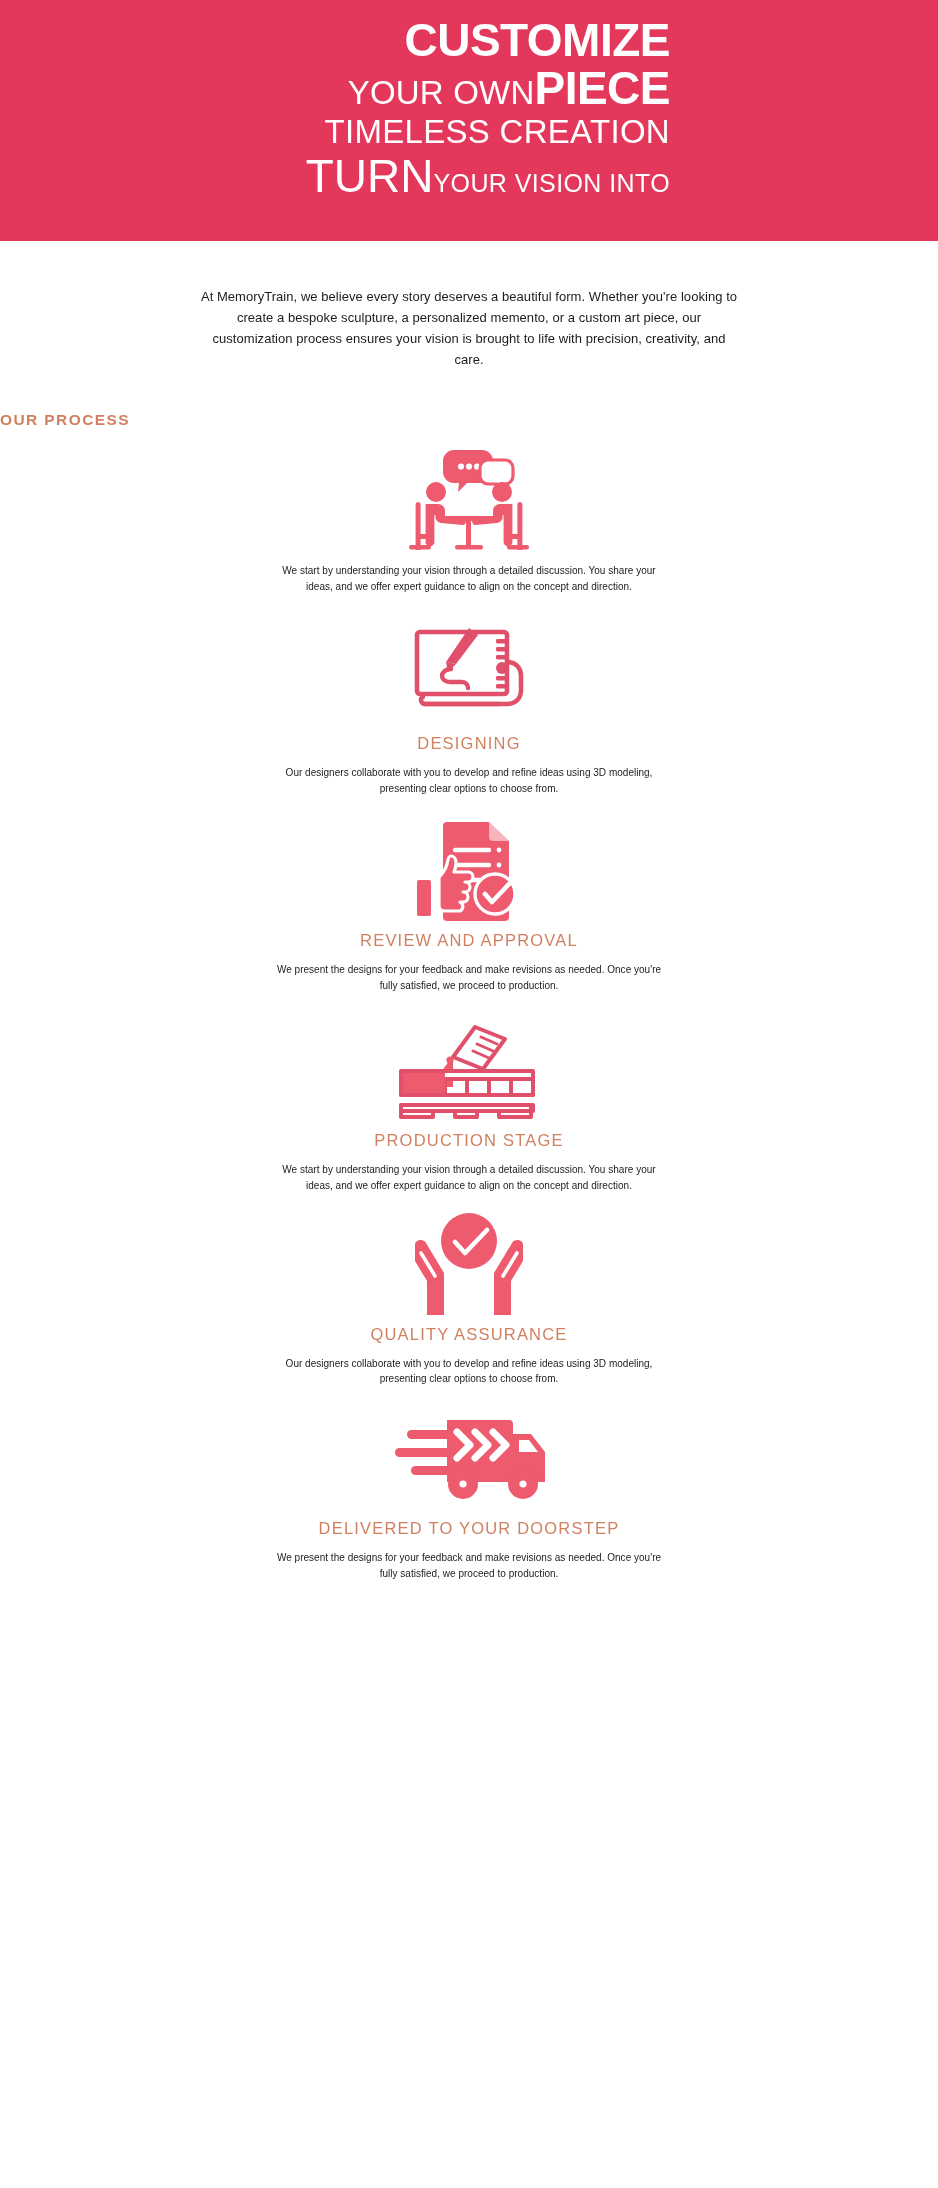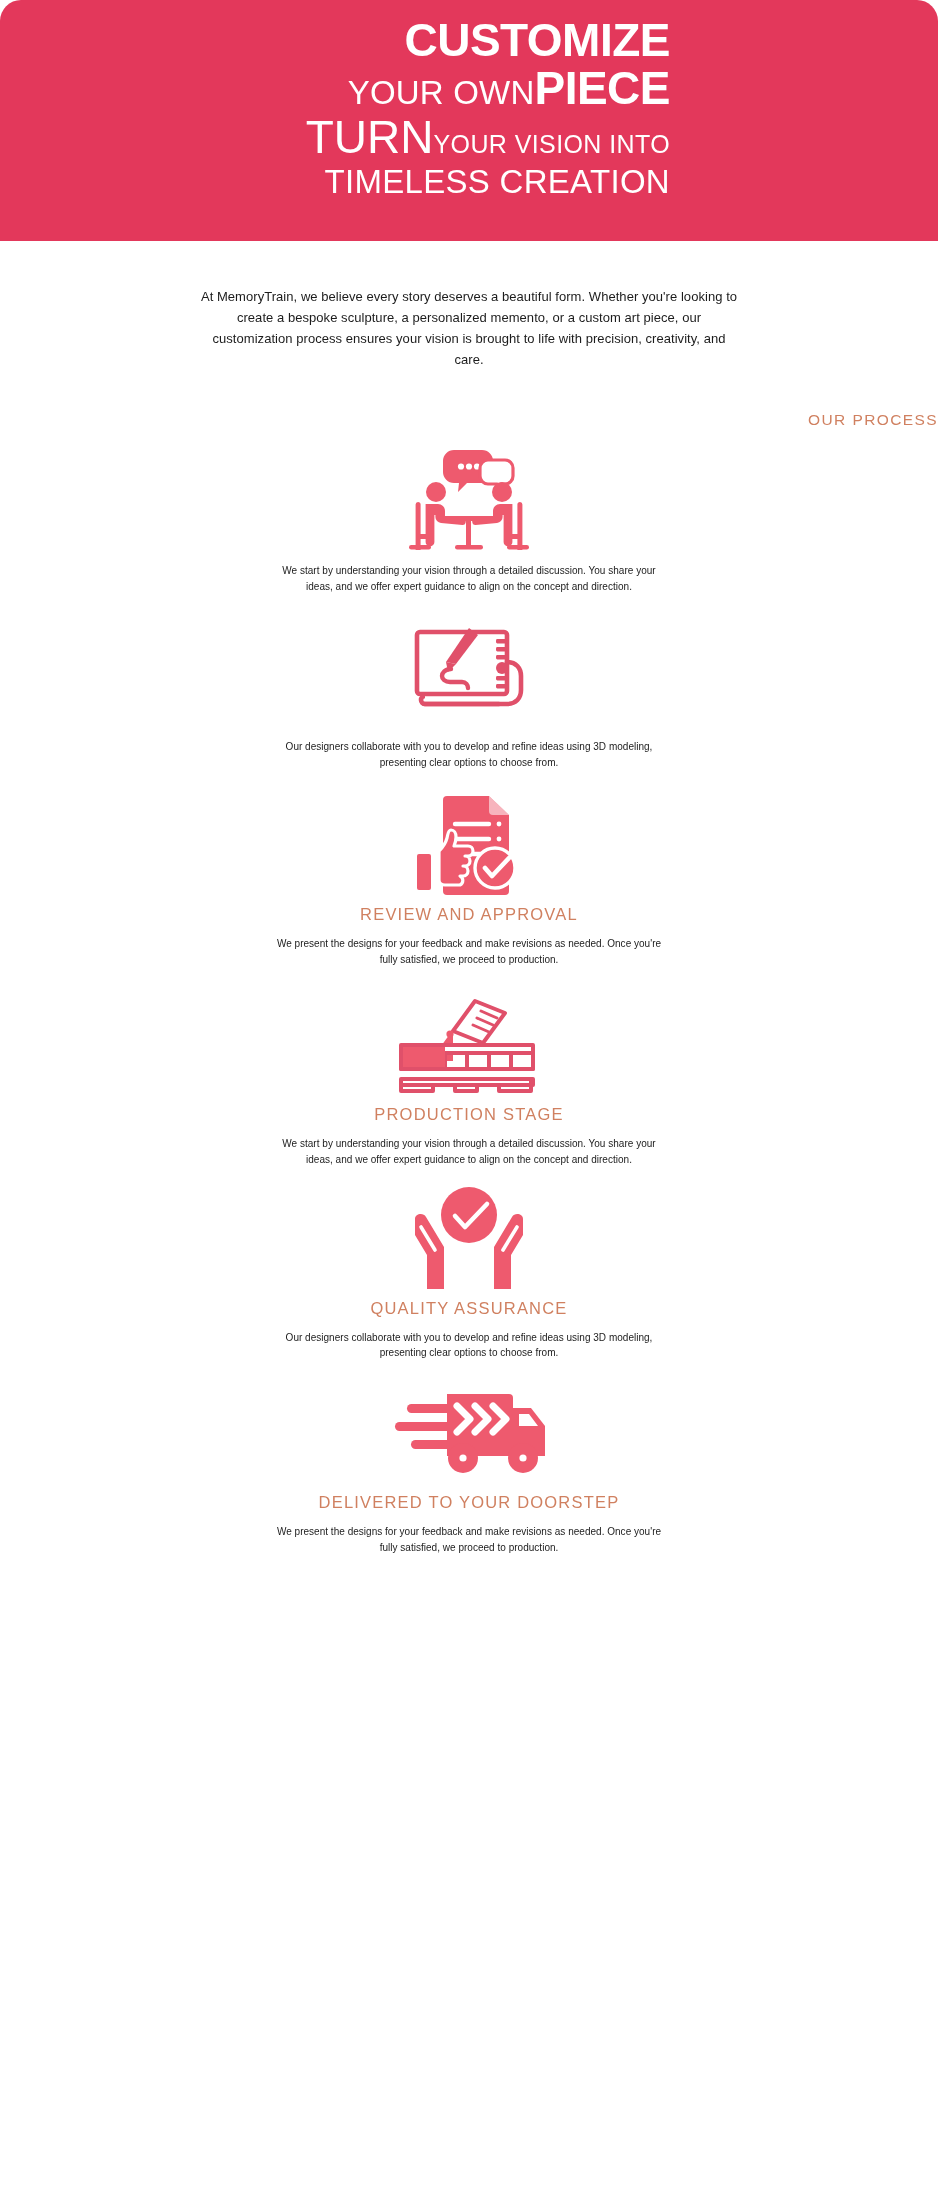--- a/index.html
+++ b/index.html
@@ -13,21 +13,20 @@
     font-family: "Liberation Sans", sans-serif;
     -webkit-font-smoothing: antialiased;
   }
 
   .page {
     position: relative;
     width: 938px;
     min-height: 2188px;
     background: #ffffff;
     overflow: hidden;
-    border-radius: 21px;
   }
 
   
   .hero {
     width: 938px;
     height: 241px;
     background: #e3385b;
     position: relative;
   }
 
@@ -94,24 +93,24 @@
     margin: 45px auto 0 auto;
     text-align: center;
     font-size: 13px;
     line-height: 1.62;
     color: #1c1c1c;
     letter-spacing: 0.05px;
   }
 
   
   .section-label {
-    text-align: right;
+    text-align: left;
     margin-top: 41px;
     font-size: 15.5px;
-    font-weight: 400;
+    font-weight: 700;
     letter-spacing: 1.4px;
     color: #d08060;
   }
 
   
   .steps {
     margin-top: 16px;
   }
 
   .step {
@@ -160,24 +159,24 @@
 <body>
 
 <div class="page">
 
   <div class="hero">
     <div class="hero-inner">
       <span class="hero-line hero-l1">CUSTOMIZE</span>
       <span class="hero-line hero-l2">
         <span class="thin">YOUR OWN</span><span class="bold">PIECE</span>
       </span>
+      <span class="hero-line hero-l4">TIMELESS CREATION</span>
       <span class="hero-line hero-l3">
         <span class="big">TURN</span><span class="small">YOUR VISION INTO</span>
       </span>
-      <span class="hero-line hero-l4">TIMELESS CREATION</span>
     </div>
   </div>
 
   <p class="intro">At MemoryTrain, we believe every story deserves a beautiful form. Whether you're looking to create a bespoke sculpture, a personalized memento, or a custom art piece, our customization process ensures your vision is brought to life with precision, creativity, and care.</p>
 
   <div class="section-label">OUR PROCESS</div>
 
   <div class="steps">
 
     <div class="step step-1">
@@ -235,20 +234,21 @@
             <path d="M43 36l10 2-8 8z"></path>
           </g>
 
           <path d="M48 43c-6 0-9 4-9 7s3 6 8 6h12c4 0 6 3 6 6" stroke="#e0506a" stroke-width="4.4" stroke-linecap="round" fill="none"></path>
 
           <path d="M104 36c9 0 14 6 14 14v14c0 8-5 14-14 14H22" stroke="#e0506a" stroke-width="4.6" stroke-linecap="round" fill="none"></path>
           <path d="M22 78h74" stroke="#e0506a" stroke-width="4.6" stroke-linecap="round" fill="none"></path>
           <path d="M22 70a4 4 0 0 0 0 8" stroke="#e0506a" stroke-width="4.6" fill="none"></path>
         </svg>
       </div>
+      <div class="step-title">DESIGNING</div>
       <p class="step-desc">Our designers collaborate with you to develop and refine ideas using 3D modeling, presenting clear options to choose from.</p>
     </div>
 
     <div class="step step-3">
       <div class="step-icon">
         <svg width="120" height="102" viewBox="0 0 120 102" fill="none">
 
           <path d="M38 2h42l20 19v76a4 4 0 0 1-4 4H38a4 4 0 0 1-4-4V6a4 4 0 0 1 4-4z" fill="#ee5a6e"></path>
           <path d="M80 2l20 19H84a4 4 0 0 1-4-4V2z" fill="#ffffff" opacity="0.55"></path>
 

